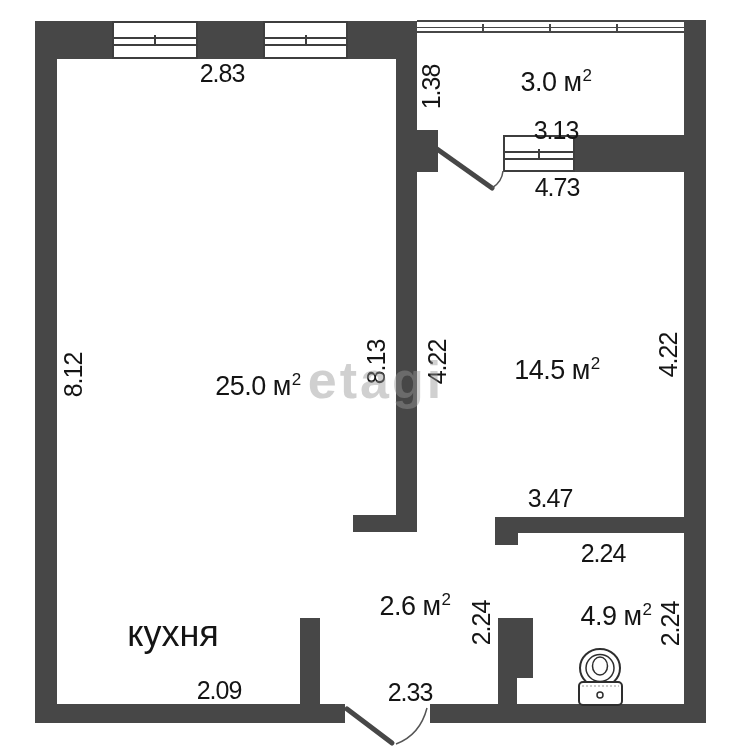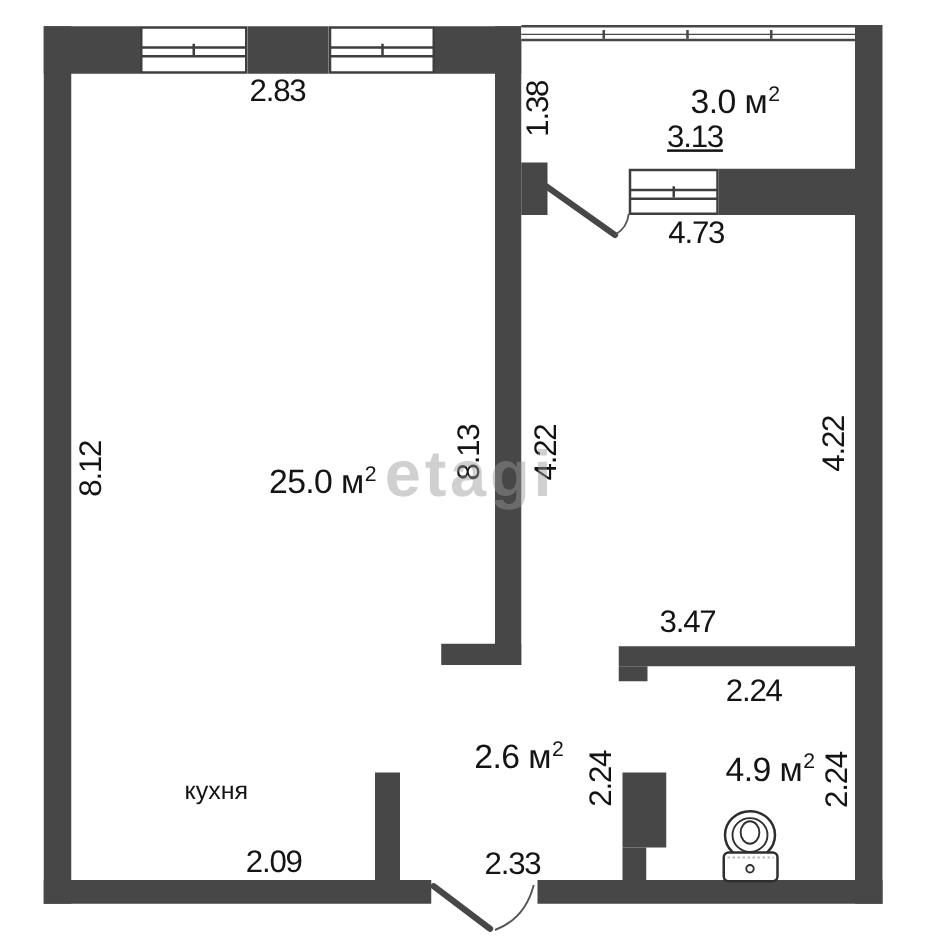--- a/index.html
+++ b/index.html
@@ -12,21 +12,21 @@
   .win .sill{position:absolute;left:-1px;right:-1px;height:5px;border-top:2px solid #3e3e3e;border-bottom:2px solid #3e3e3e;}
   .win .tick{position:absolute;width:2px;height:9px;background:#3e3e3e;}
   .glaz{position:absolute;background:#ffffff;border-top:2px solid #474747;border-bottom:2px solid #474747;box-sizing:border-box;z-index:2;}
   .glaz .rail{position:absolute;left:0;right:0;bottom:3px;height:1px;background:#474747;}
   .glaz .mull{position:absolute;top:2px;width:2px;height:7px;background:#474747;}
   .dim{position:absolute;transform:translate(-50%,-50%);font-size:25px;letter-spacing:-1px;color:#141414;white-space:nowrap;z-index:4;}
   .dim.vert{transform:translate(-50%,-50%) rotate(-90deg);}
   .room{position:absolute;transform:translate(-50%,-50%);font-size:27px;letter-spacing:-0.5px;color:#141414;white-space:nowrap;z-index:4;}
   .room .unit{margin-left:7px;}
   .room .sup{font-size:17px;position:relative;top:-10px;margin-left:1px;}
-  .kitchen-label{position:absolute;transform:translate(-50%,-50%);font-size:20px;color:#141414;white-space:nowrap;z-index:4;}
+  .kitchen-label{position:absolute;transform:translate(-50%,-50%);font-size:36px;color:#141414;white-space:nowrap;z-index:4;}
   .watermark{
     position:absolute;left:376px;top:380px;transform:translate(-50%,-50%);
     font-size:52px;font-weight:600;letter-spacing:3px;
     color:rgba(150,150,150,0.45);z-index:10;pointer-events:none;
   }
   svg.overlay{position:absolute;left:0;top:0;z-index:5;}
 </style>
 </head>
 <body>
 
@@ -83,38 +83,41 @@
       <ellipse cx="600" cy="668" rx="14" ry="13.5" fill="none" stroke="#2e2e2e" stroke-width="1.5"></ellipse>
       <ellipse cx="600" cy="666" rx="7.5" ry="9" fill="none" stroke="#2e2e2e" stroke-width="1.5"></ellipse>
       <rect x="579" y="682" width="43" height="23" rx="4" fill="#ffffff" stroke="#2e2e2e" stroke-width="2"></rect>
       <line x1="582" y1="686" x2="619" y2="686" stroke="#bbbbbb" stroke-width="1.5" stroke-dasharray="2,2"></line>
       <circle cx="600" cy="695" r="3" fill="#ffffff" stroke="#2e2e2e" stroke-width="1.5"></circle>
     </g>
   </svg>
 
   <div class="dim" style="left:222px;top:73px;">2.83</div>
   <div class="dim vert" style="left:431px;top:87px;">1.38</div>
-  <div class="dim" style="left:556px;top:110px;text-decoration:underline;">3.13</div>
+  <div class="dim" style="left:556px;top:130px;">3.13</div>
   <div class="dim" style="left:557px;top:187px;">4.73</div>
   <div class="dim vert" style="left:73px;top:375px;">8.12</div>
   <div class="dim vert" style="left:376px;top:362px;">8.13</div>
   <div class="dim vert" style="left:437px;top:362px;">4.22</div>
   <div class="dim vert" style="left:668px;top:355px;">4.22</div>
   <div class="dim" style="left:550px;top:498px;">3.47</div>
   <div class="dim" style="left:603px;top:553px;">2.24</div>
   <div class="dim vert" style="left:481px;top:623px;">2.24</div>
   <div class="dim vert" style="left:670px;top:624px;">2.24</div>
   <div class="dim" style="left:175px;top:690px;margin-left:44px;">2.09</div>
   <div class="dim" style="left:410px;top:692px;">2.33</div>
 
-  <div class="room" style="left:588px;top:82px;">
+  <div class="room" style="left:556px;top:82px;">
     <span>3.0</span><span class="unit">м</span><span class="sup">2</span>
   </div>
   <div class="room" style="left:258px;top:386px;">
     <span>25.0</span><span class="unit">м</span><span class="sup">2</span>
+  </div>
+  <div class="room" style="left:557px;top:370px;">
+    <span>14.5</span><span class="unit">м</span><span class="sup">2</span>
   </div>
   <div class="room" style="left:415px;top:606px;">
     <span>2.6</span><span class="unit">м</span><span class="sup">2</span>
   </div>
   <div class="room" style="left:616px;top:616px;">
     <span>4.9</span><span class="unit">м</span><span class="sup">2</span>
   </div>
   <div class="kitchen-label" style="left:173px;top:634px;">кухня</div>
 
   <div class="watermark">etagi</div>

